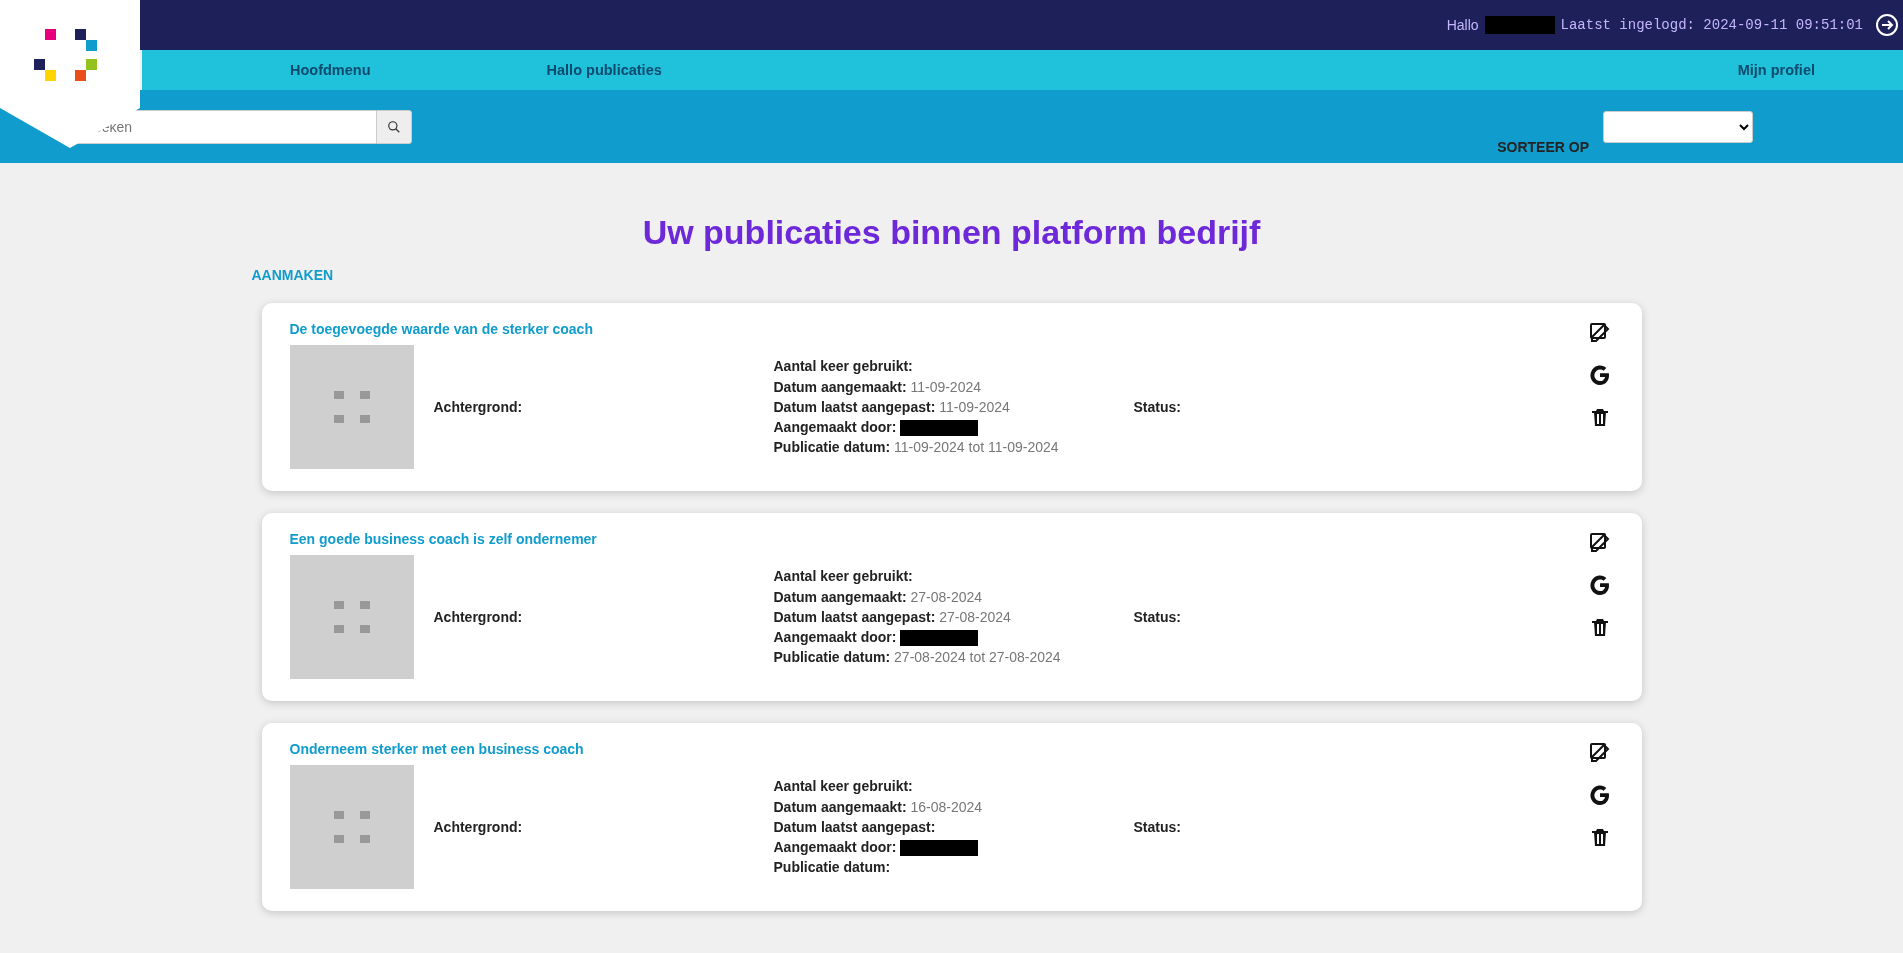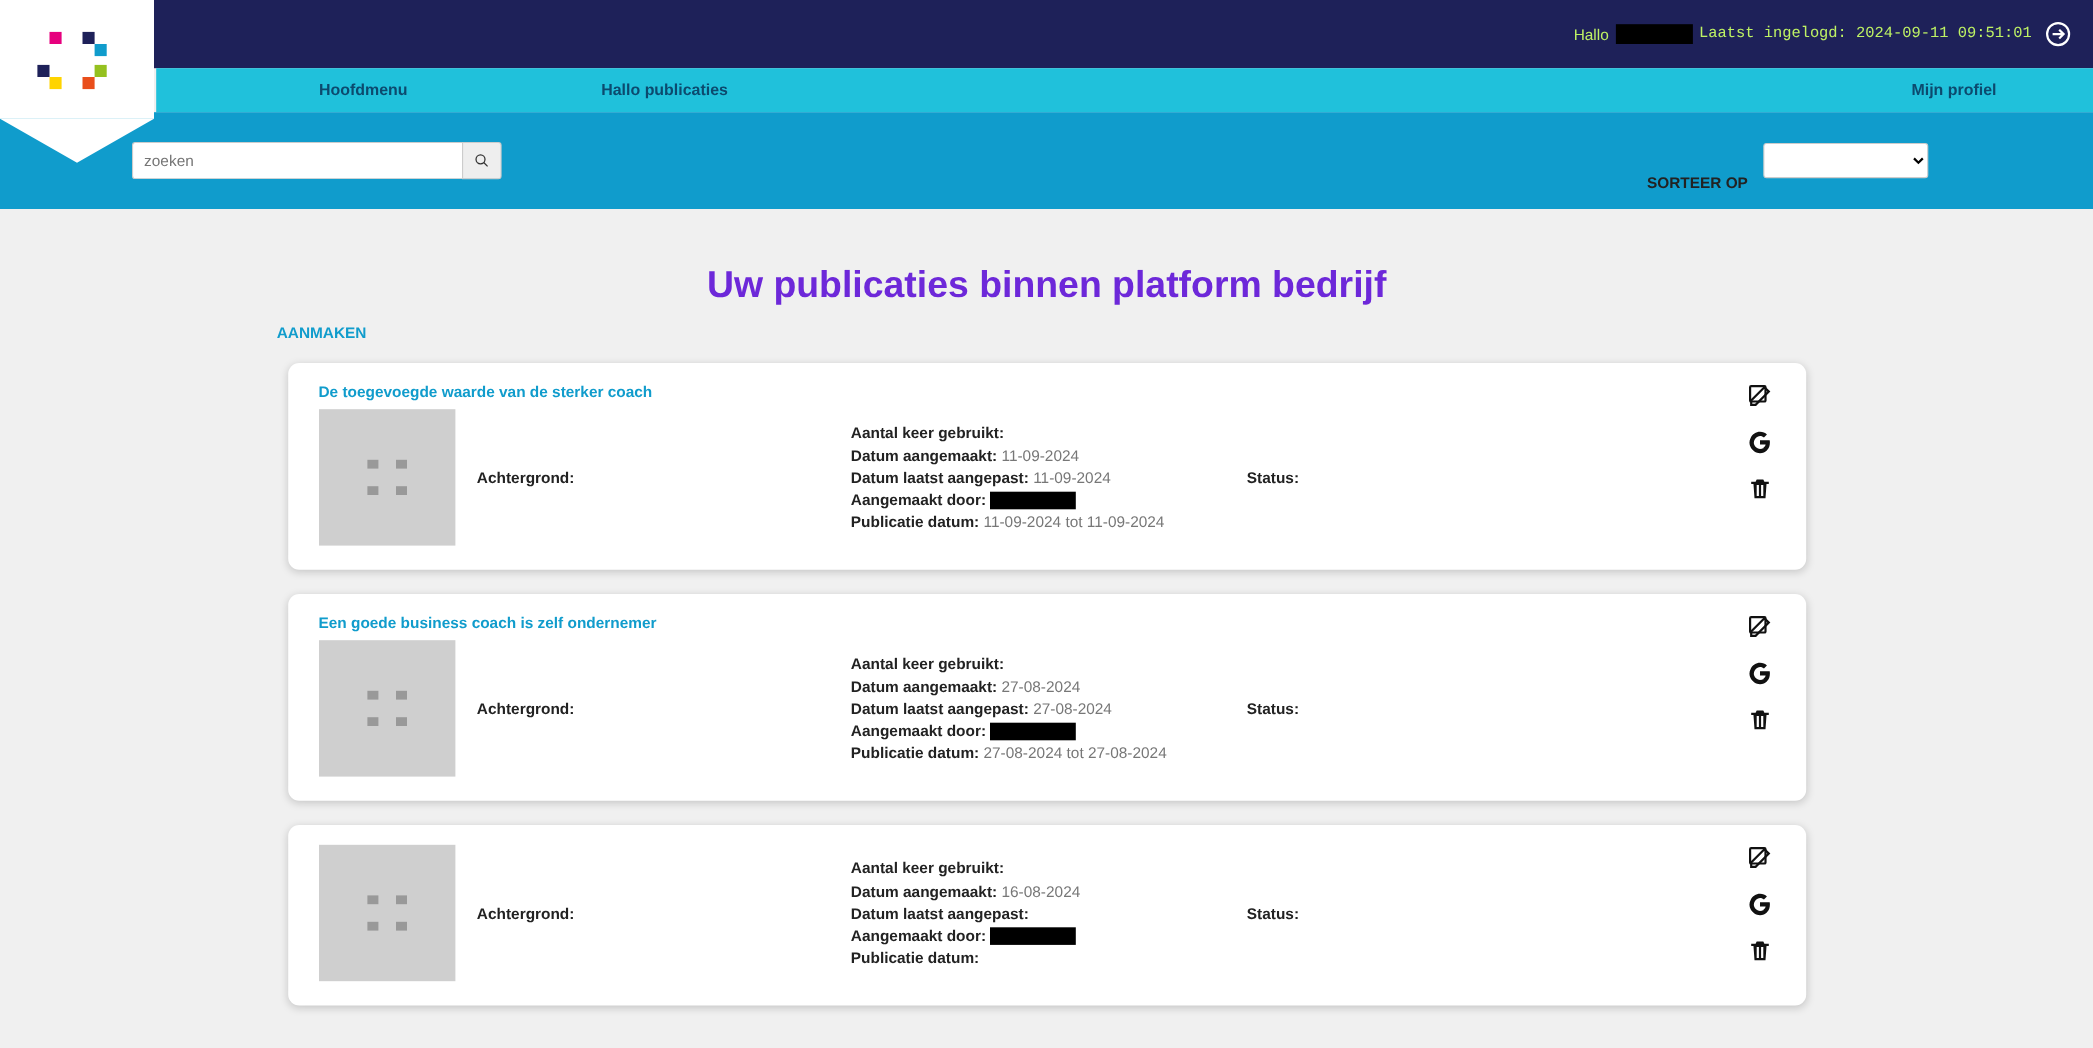--- a/index.html
+++ b/index.html
@@ -3,26 +3,26 @@
 <meta charset="utf-8">
 <style>
 * { box-sizing: border-box; margin: 0; padding: 0; }
 body {
   font-family: "Lucida Sans", "Lucida Grande", "Segoe UI", Tahoma, Arial, sans-serif;
   background: #f0f0f0;
   color: #222;
 }
 .topbar {
   background: #1e2159;
-  color: #bef264;
-  height: 62px;
+  color: #c4b5fd;
+  height: 50px;
   display: flex;
   align-items: center;
   justify-content: flex-end;
-  padding: 0 20px;
+  padding: 0 4px;
   font-size: 14px;
   position: relative;
   z-index: 5;
 }
 .topbar .greeting { margin-right: 6px; }
 .topbar .redacted {
   display: inline-block;
   background: #000;
   width: 70px; height: 18px;
   vertical-align: middle;
@@ -52,24 +52,24 @@
   font-weight: 600;
   color: #0c4a6e;
   cursor: pointer;
   height: 56px;
   display: flex;
   align-items: center;
 }
 .mainnav .spacer { flex: 1; }
 .subbar {
   background: #109ccc;
-  height: 88px;
-  display: flex;
-  align-items: center;
-  padding: 0 150px 0 120px;
+  height: 73px;
+  display: flex;
+  align-items: center;
+  padding: 0 150px 0 76px;
   position: relative;
   z-index: 5;
 }
 .searchwrap {
   display: flex;
   height: 34px;
 }
 .searchwrap input {
   width: 300px;
   border: 1px solid #ccc;
@@ -399,20 +399,21 @@
       </div>
       <div class="actbtn">
         <svg viewBox="0 0 24 24" fill="#111">
               <path d="M6 7h12l-1 14H7L6 7zm3 2v10h2V9H9zm4 0v10h2V9h-2zM9 4h6l1 2h4v2H4V6h4l1-2z"></path>
             </svg>
       </div>
     </div>
   </div>
 
   <div class="card">
+    <div class="title">Onderneem sterker met een business coach</div>
     <div class="row">
       <div class="thumb">
         <div class="ph">
               <span></span>
               <span></span>
               <span></span>
               <span></span>
             </div>
       </div>
       <div class="col col-ach">

